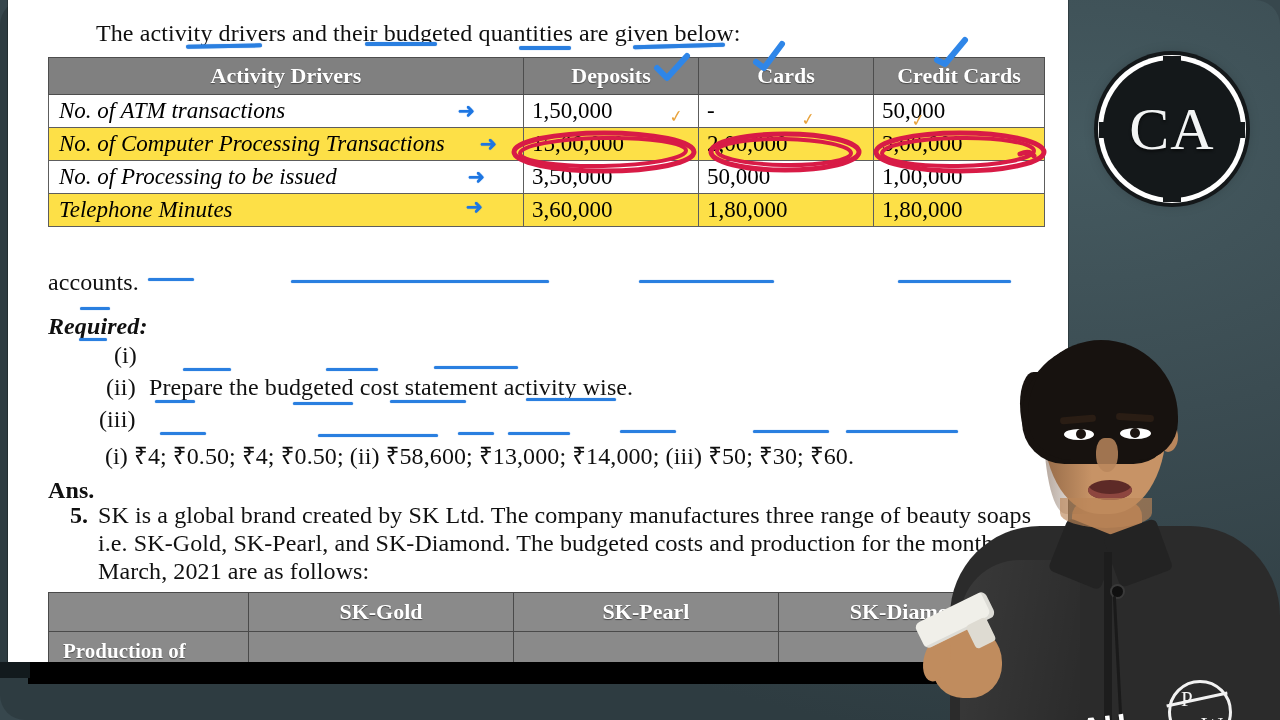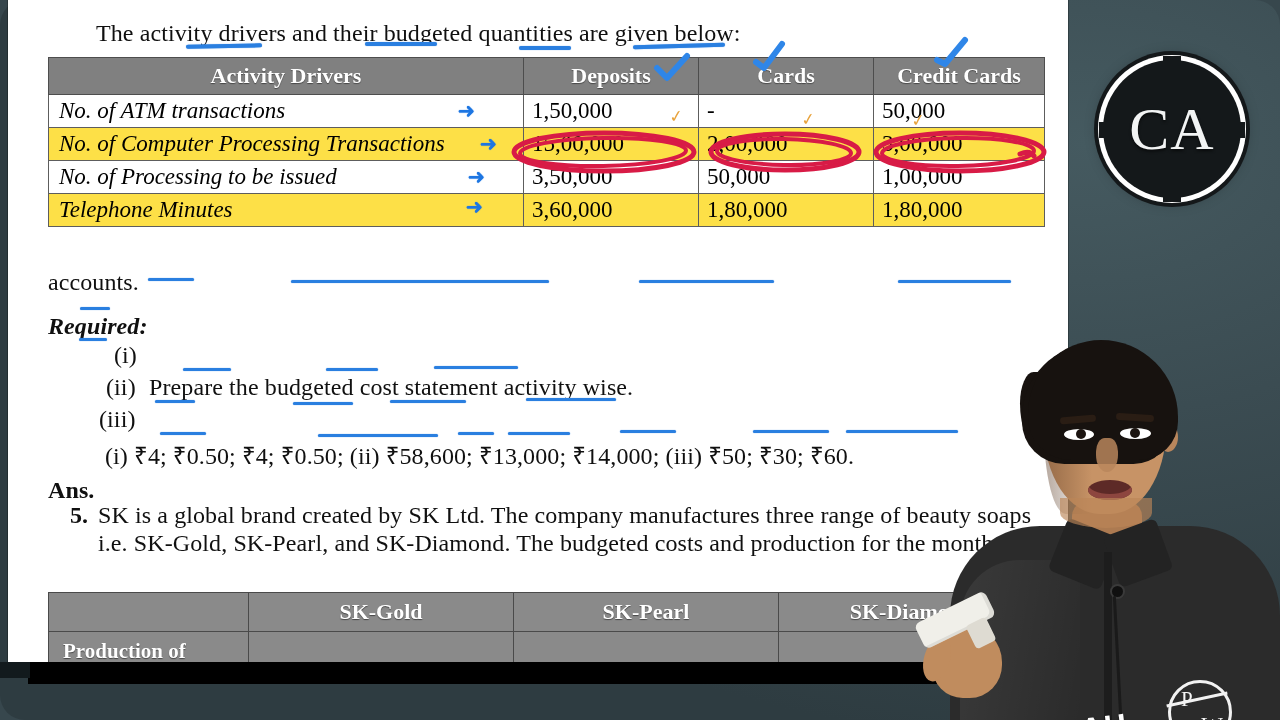--- a/index.html
+++ b/index.html
@@ -383,20 +383,21 @@
       <div class="ul thin" style="left:612px;top:430px;width:56px;"></div>
       <div class="ul thin" style="left:745px;top:430px;width:76px;"></div>
       <div class="ul thin" style="left:838px;top:430px;width:112px;"></div>
 
       <div class="line para bold" style="top:438px;margin-top:39px;">Ans.</div>
       <div class="line roman" style="left:97px;top:438px;">(i) ₹4; ₹0.50; ₹4; ₹0.50; (ii) ₹58,600; ₹13,000; ₹14,000; (iii) ₹50; ₹30; ₹60.</div>
 
       <div class="line roman bold" style="left:62px;top:502px;">5.</div>
       <div class="line roman" style="left:90px;top:502px;">SK is a global brand created by SK Ltd.  The company manufactures three range of beauty soaps</div>
       <div class="line roman" style="left:90px;top:530px;">i.e. SK-Gold, SK-Pearl, and SK-Diamond.  The budgeted costs and production for the month</div>
+      <div class="line roman" style="left:90px;top:558px;">March, 2021 are as follows:</div>
 
       <table id="tbl2">
         <colgroup>
           <col style="width:200px">
             <col style="width:265px">
             <col style="width:265px">
             <col style="width:266px">
         </colgroup>
         <tbody>
           <tr>

